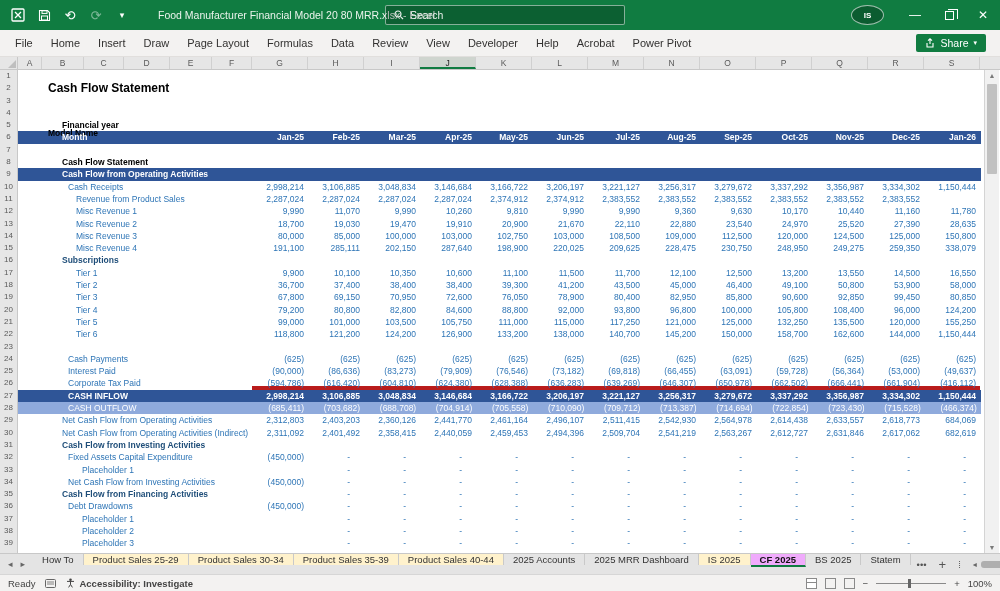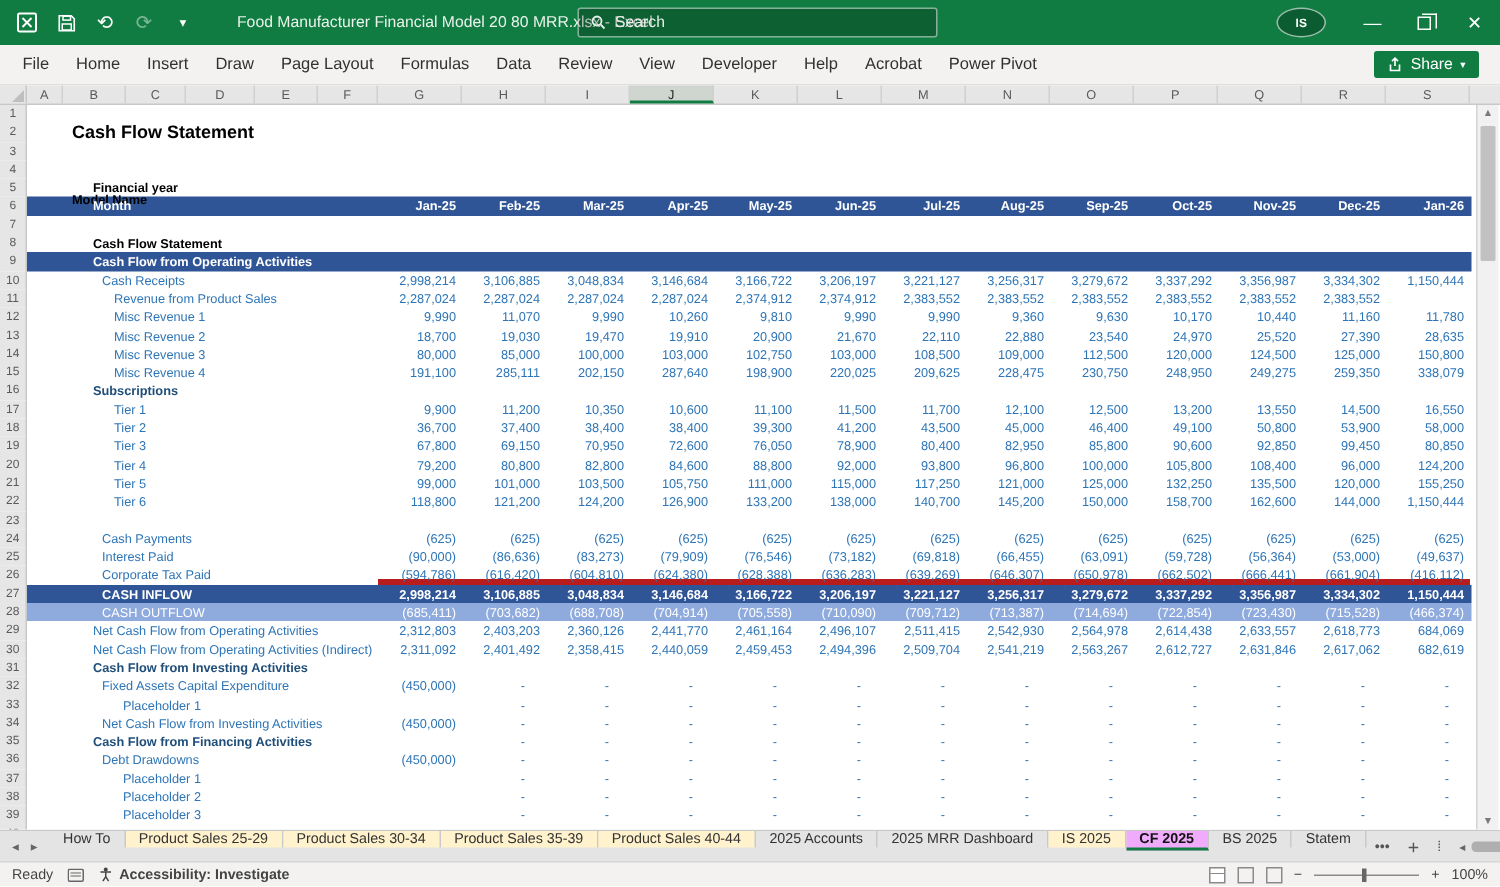--- a/index.html
+++ b/index.html
@@ -43,21 +43,21 @@
 
   .ind0 { padding-left:30px; } .ind1 { padding-left:44px; } .ind2 { padding-left:50px; } .ind3 { padding-left:58px; } .ind4 { padding-left:64px; }
 
   .title .lab { font-weight:bold; color:#000; font-size:12px; }
   .subtitle .lab { font-weight:bold; color:#000;margin-top:32px; }
   .boldblack .lab { font-weight:bold; color:#000; }
   .section .lab { font-weight:bold; color:#1F4E79; }
   .item .lab { color:#2E75B6; }
   .months .area, .band .area, .totaldark .area { background:#2F5597; }
   .months .lab, .months .cell, .band .lab, .totaldark .lab, .totaldark .cell { color:#fff; font-weight:bold; }
-  .totallight .area { background:#8FAADC; }
+  .totallight .area { background:#8FAADC;justify-content:space-between; }
   .totallight .lab, .totallight .cell { color:#fff; }
 
   
   .vscroll { position:absolute; top:13px; right:1px; width:15px; bottom:0; background:#F1F1F1; border-left:1px solid #D4D4D4; font-size:7px; color:#7a7a7a; text-align:center; }
   .vthumb { position:absolute; left:2px; right:2px; top:14px; height:90px; background:#C1C1C1; border-radius:1px; }
   .varr-up { position:absolute; top:2px; left:0; right:0; }
   .varr-dn { position:absolute; bottom:2px; left:0; right:0; }
 
   
   .tabstrip { height:21px; background:#E4E4E4; border-top:1px solid #C8C8C8; display:flex; align-items:stretch; font-size:9.5px; color:#333; flex:0 0 auto; }
@@ -478,21 +478,21 @@
             <div class="cell"></div>
             <div class="cell"></div>
             <div class="cell"></div>
           </div>
         </div>
         <div class="row item">
           <div class="gut">17</div>
           <div class="area">
             <div class="lab ind3">Tier 1</div>
             <div class="cell">9,900</div>
-            <div class="cell">11,200</div>
+            <div class="cell">10,100</div>
             <div class="cell">10,350</div>
             <div class="cell">10,600</div>
             <div class="cell">11,100</div>
             <div class="cell">11,500</div>
             <div class="cell">11,700</div>
             <div class="cell">12,100</div>
             <div class="cell">12,500</div>
             <div class="cell">13,200</div>
             <div class="cell">13,550</div>
             <div class="cell">14,500</div>

